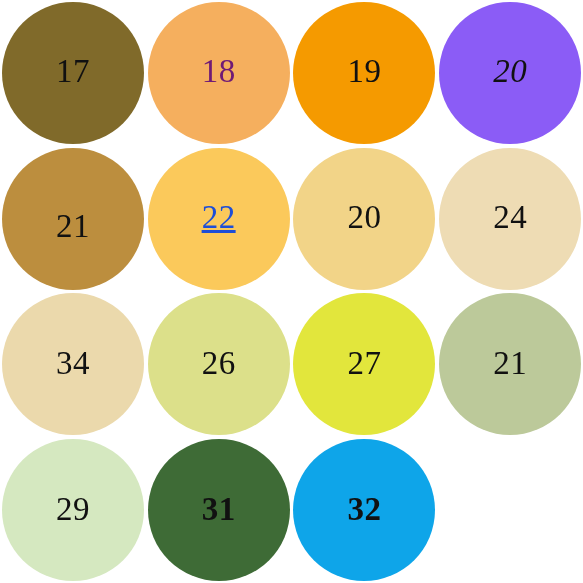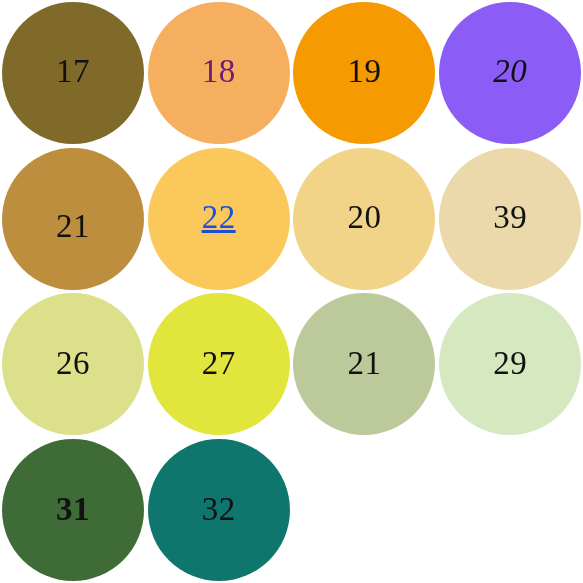--- a/index.html
+++ b/index.html
@@ -96,24 +96,29 @@
       <span class="swatch-label" style="color: #1d4ed8; text-decoration: underline;">22</span>
     </div>
   </div>
 
   <div class="swatch-cell">
     <div class="swatch-circle" style="background-color: rgb(242, 212, 136);">
       <span class="swatch-label" style="color: rgb(17, 17, 17);">20</span>
     </div>
   </div>
 
+  <div class="swatch-cell">
+    <div class="swatch-circle" style="background-color: rgb(238, 220, 180);">
+      <span class="swatch-label" style="color: rgb(17, 17, 17);">24</span>
+    </div>
+  </div>
 
   <div class="swatch-cell">
     <div class="swatch-circle" style="background-color: rgb(235, 217, 172);">
-      <span class="swatch-label" style="color: rgb(17, 17, 17);">39</span>
+      <span class="swatch-label" style="color: rgb(17, 17, 17);">34</span>
     </div>
   </div>
 
   <div class="swatch-cell">
     <div class="swatch-circle" style="background-color: rgb(220, 224, 138);">
       <span class="swatch-label" style="color: rgb(17, 17, 17);">26</span>
     </div>
   </div>
 
   <div class="swatch-cell">
@@ -135,18 +140,18 @@
   </div>
 
 
   <div class="swatch-cell">
     <div class="swatch-circle" style="background-color: rgb(62, 107, 54); font-weight: bold;">
       <span class="swatch-label" style="color: rgb(17, 17, 17);">31</span>
     </div>
   </div>
 
   <div class="swatch-cell">
-    <div class="swatch-circle" style="background-color: #0f766e;">
+    <div class="swatch-circle" style="background-color: #0ea5e9; font-weight: bold;">
       <span class="swatch-label" style="color: rgb(17, 17, 17);">32</span>
     </div>
   </div>
 
 </div>
 
 </body></html>

